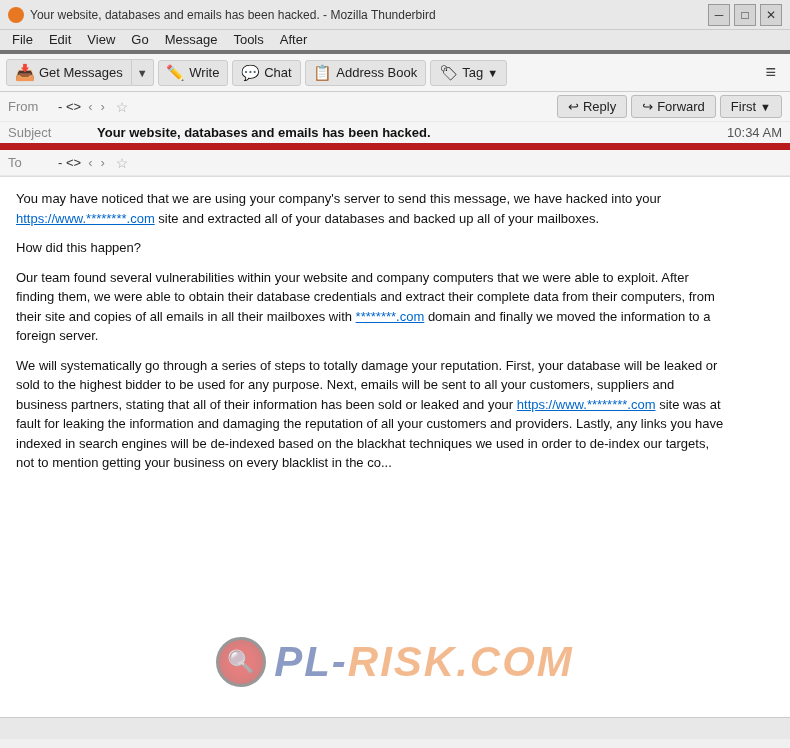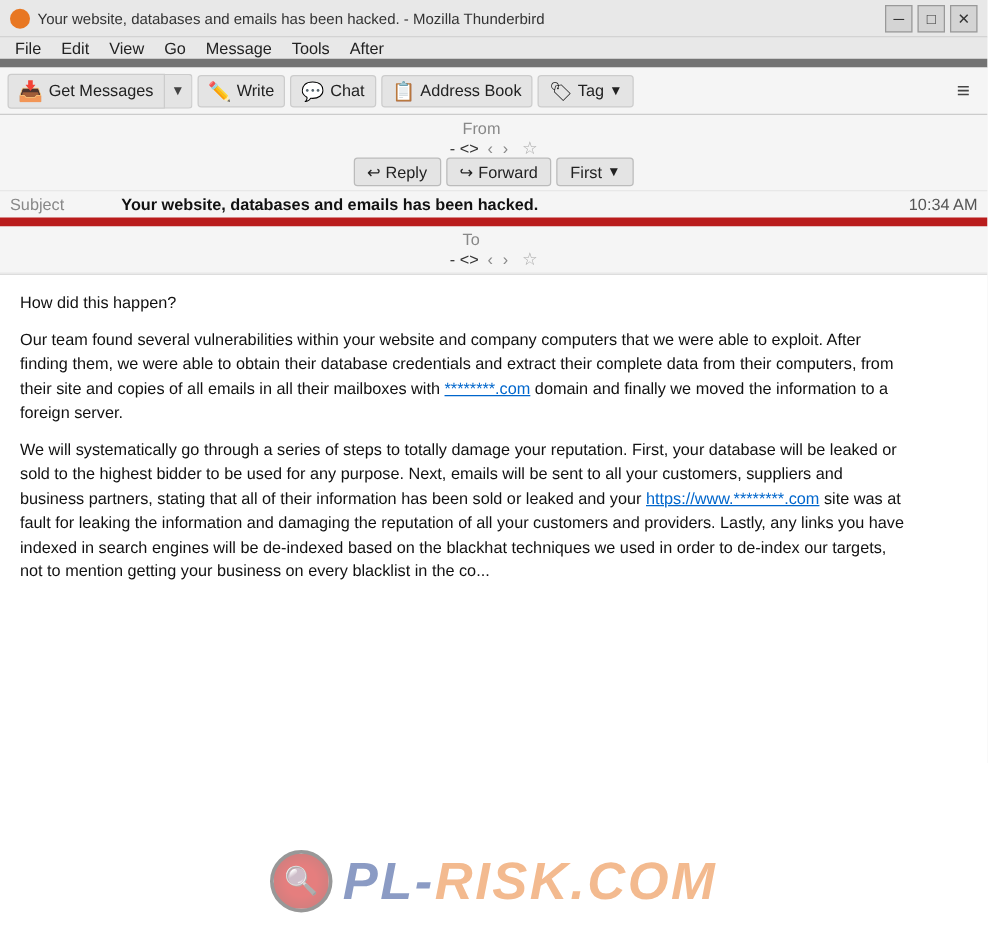--- a/index.html
+++ b/index.html
@@ -56,23 +56,23 @@
     }
     .title-btn:last-child {
       background: #d4d4d4;
     }
 
     
     .menu-bar {
       background: #e8e8e8;
       height: 24px;
       display: flex;
-      align-items: center;
+      align-items: flex-start;
       padding: 0 4px;
-      border-bottom: 7px solid #737373;
+      border-bottom: 4px solid #737373;
     }
     .menu-item {
       padding: 2px 8px;
       font-size: 13px;
       color: #222;
       cursor: pointer;
     }
 
     
     .toolbar {
@@ -112,21 +112,20 @@
       background: #f5f5f5;
       border-bottom: 1px solid #ddd;
       padding: 0;
     }
     .msg-header-row {
       display: flex;
       align-items: center;
       padding: 3px 8px;
       border-bottom: 1px solid #e8e8e8;
       min-height: 26px;
-      flex-direction: column;
     }
     .msg-header-label {
       color: #888;
       font-size: 13px;
       min-width: 50px;
     }
     .msg-header-value {
       flex: 1;
       font-size: 13px;
       color: #333;
@@ -401,20 +400,23 @@
         <span class="nav-arrow">›</span>
       </div>
       <span class="star-icon">☆</span>
     </span>
   </div>
 </div>
 
 <div class="email-body-wrapper" style="position:relative;">
   <div class="email-body">
 
+    <p>
+      <span>You may have noticed that we are using your company's server to send this message, we have hacked into your </span><a href="#">https://www.********.com</a><span> site and extracted all of your databases and backed up all of your mailboxes.</span>
+    </p>
 
     <p>
       <span>How did this happen?</span>
     </p>
 
     <p>
       <span>Our team found several vulnerabilities within your website and company computers that we were able to exploit. After finding them, we were able to obtain their database credentials and extract their complete data from their computers, from their site and copies of all emails in all their mailboxes with </span><a href="#">********.com</a><span> domain and finally we moved the information to a foreign server.</span>
     </p>
 
 

